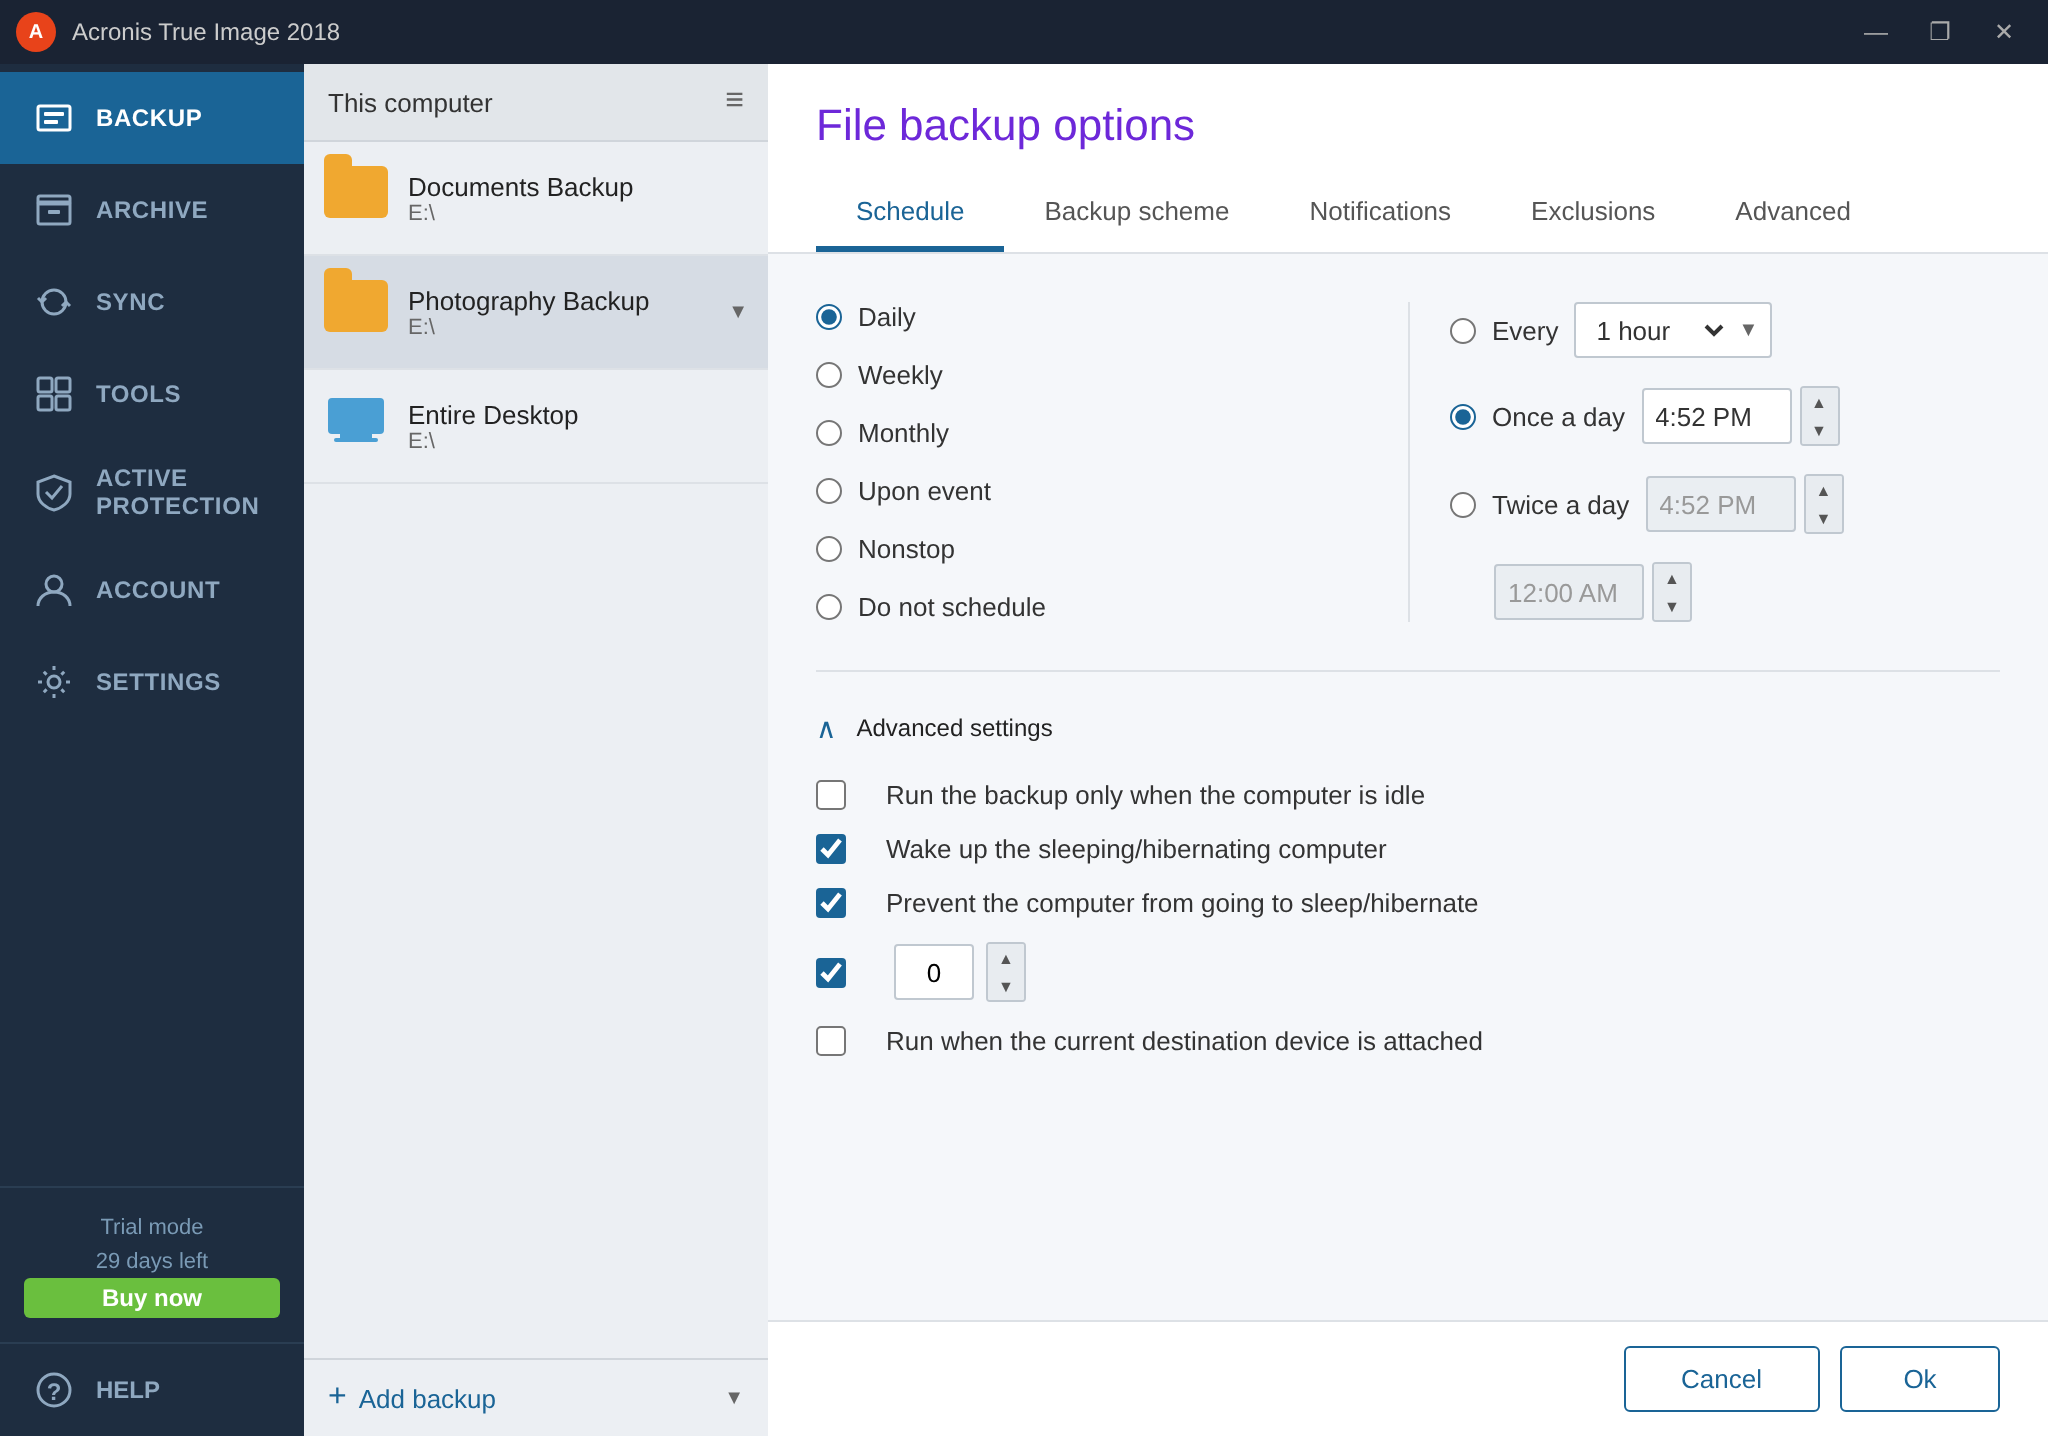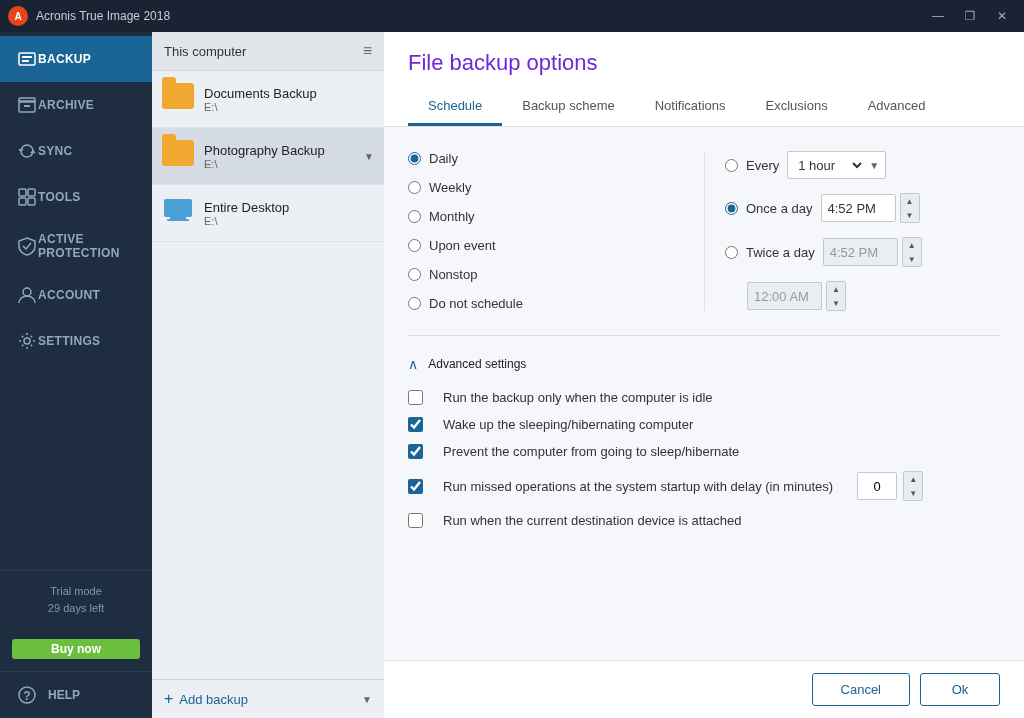--- a/index.html
+++ b/index.html
@@ -50,36 +50,37 @@
       flex-direction: column;
       flex-shrink: 0;
     }
     .sidebar-nav { flex: 1; padding-top: 4px; }
     .sidebar-item {
       display: flex;
       align-items: center;
       padding: 12px 16px;
       cursor: pointer;
       color: #8fa8c0;
+      gap: 10px;
       font-size: 12px;
       font-weight: 600;
       letter-spacing: 0.3px;
     }
     .sidebar-item.active { background: #1a6496; color: #fff; }
     .sidebar-icon { width: 22px; height: 22px; display: flex; align-items: center; justify-content: center; flex-shrink: 0; }
 
     
     svg { fill: currentColor; }
 
     .sidebar-bottom {
       padding: 12px;
       text-align: center;
       border-top: 1px solid #2a3d52;
     }
-    .trial-text { font-size: 11px; color: #7a9ab5; margin-bottom: 23px; line-height: 1.5; }
+    .trial-text { font-size: 11px; color: #7a9ab5; margin-bottom: 0; line-height: 1.5; }
     .buy-btn {
       width: 100%;
       background: #6abf3e;
       border: none;
       color: #fff;
       padding: 3px;
       border-radius: 3px;
       cursor: pointer;
       font-size: 12px;
       font-weight: 600;
@@ -638,21 +639,20 @@
             <label class="checkbox-label" for="wake-up">Wake up the sleeping/hibernating computer</label>
           </div>
 
           <div class="checkbox-row">
             <input type="checkbox" id="prevent-sleep" checked="" style="">
             <label class="checkbox-label" for="prevent-sleep">Prevent the computer from going to sleep/hibernate</label>
           </div>
 
           <div class="checkbox-row">
             <input type="checkbox" id="missed-ops" checked="" style="">
-            <label class="checkbox-label" for="missed-ops">Run missed operations at the system startup with delay (in minutes)</label>
             <div class="delay-input-group">
               <input type="text" class="delay-input" value="0" style="">
               <div class="spin-btns">
                 <button class="spin-btn">▲</button>
                 <button class="spin-btn">▼</button>
               </div>
             </div>
           </div>
 
           <div class="checkbox-row">

